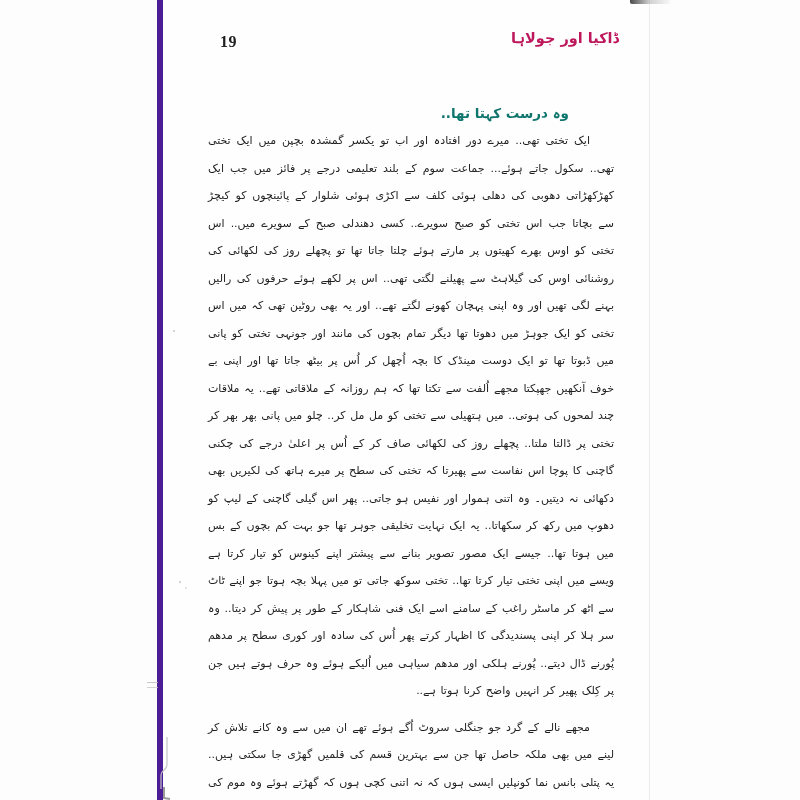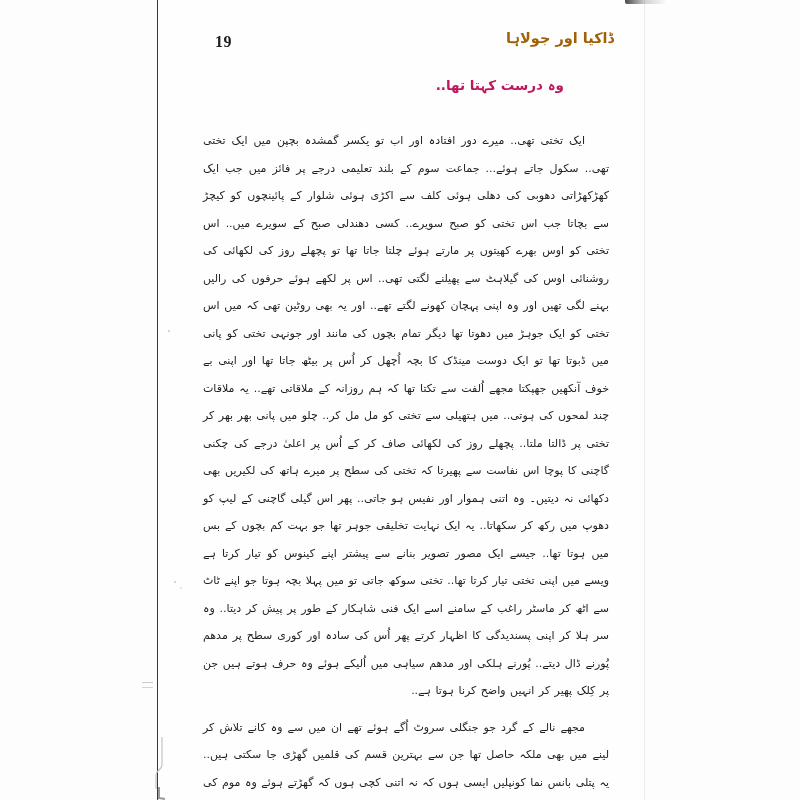--- a/index.html
+++ b/index.html
@@ -2,21 +2,21 @@
 <html lang="ur"><head>
 <meta charset="utf-8">
 <style>
   html,body{margin:0;padding:0;width:800px;height:800px;overflow:hidden;
             background:#fdfdfd;font-family:"DejaVu Sans",sans-serif;}
   #canvas{position:relative;width:800px;height:800px;}
 
   
   .page{position:absolute;left:157px;top:0;width:486px;height:800px;
         background:#fefefe;
-        border-left:1px solid #4c1d95;border-right:1px solid #ececec;}
+        border-left:6px solid #4c1d95;border-right:1px solid #ececec;}
 
   
   .pageno{position:absolute;left:57px;top:33px;
           font-family:"Liberation Serif",serif;font-weight:bold;font-size:16px;
           color:#2a2a2a;letter-spacing:.5px;}
   .title{position:absolute;right:30px;top:30px;direction:rtl;
          font-size:14.5px;font-weight:bold;color:#1f1f1f;}
 
   
   .opening{position:absolute;top:77px;right:80px;direction:rtl;
@@ -37,23 +37,23 @@
   .squiggle{position:absolute;left:-8px;top:737px;}
   .speck{position:absolute;width:2px;height:2px;border-radius:50%;background:#c6c6c6;}
 </style>
 </head>
 <body style="background: rgb(253, 253, 253);">
 
 <div id="canvas">
   <div class="page">
 
     <span class="pageno" style="color: rgb(31, 31, 31);">19</span>
-    <span class="title" style="color: #a16207;">ڈاکیا اور جولاہا</span>
+    <span class="title" style="color: #be185d;">ڈاکیا اور جولاہا</span>
 
-    <div class="opening" style="color: #be185d;">وہ درست کہتا تھا..</div>
+    <div class="opening" style="color: #0f766e; margin-top: 28px;">وہ درست کہتا تھا..</div>
 
     <div class="body">
       <p class="para" style="color: rgb(31, 31, 31);">ایک تختی تھی.. میرے دور افتادہ اور اب تو یکسر گمشدہ بچپن میں ایک تختی تھی.. سکول جاتے ہوئے... جماعت سوم کے بلند تعلیمی درجے پر فائز میں جب ایک کھڑکھڑاتی دھوبی کی دھلی ہوئی کلف سے اکڑی ہوئی شلوار کے پائینچوں کو کیچڑ سے بچاتا جب اس تختی کو صبح سویرے.. کسی دھندلی صبح کے سویرے میں.. اس تختی کو اوس بھرے کھیتوں پر مارتے ہوئے چلتا جاتا تھا تو پچھلے روز کی لکھائی کی روشنائی اوس کی گیلاہٹ سے پھیلنے لگتی تھی.. اس پر لکھے ہوئے حرفوں کی رالیں بہنے لگی تھیں اور وہ اپنی پہچان کھونے لگتے تھے.. اور یہ بھی روٹین تھی کہ میں اس تختی کو ایک جوہڑ میں دھوتا تھا دیگر تمام بچوں کی مانند اور جونہی تختی کو پانی میں ڈبوتا تھا تو ایک دوست مینڈک کا بچہ اُچھل کر اُس پر بیٹھ جاتا تھا اور اپنی بے خوف آنکھیں جھپکتا مجھے اُلفت سے تکتا تھا کہ ہم روزانہ کے ملاقاتی تھے.. یہ ملاقات چند لمحوں کی ہوتی.. میں ہتھیلی سے تختی کو مل مل کر.. چلو میں پانی بھر بھر کر تختی پر ڈالتا ملتا.. پچھلے روز کی لکھائی صاف کر کے اُس پر اعلیٰ درجے کی چکنی گاچنی کا پوچا اس نفاست سے پھیرتا کہ تختی کی سطح پر میرے ہاتھ کی لکیریں بھی دکھائی نہ دیتیں۔ وہ اتنی ہموار اور نفیس ہو جاتی.. پھر اس گیلی گاچنی کے لیپ کو دھوپ میں رکھ کر سکھاتا.. یہ ایک نہایت تخلیقی جوہر تھا جو بہت کم بچوں کے بس میں ہوتا تھا.. جیسے ایک مصور تصویر بنانے سے پیشتر اپنے کینوس کو تیار کرتا ہے ویسے میں اپنی تختی تیار کرتا تھا.. تختی سوکھ جاتی تو میں پہلا بچہ ہوتا جو اپنے ٹاٹ سے اٹھ کر ماسٹر راغب کے سامنے اسے ایک فنی شاہکار کے طور پر پیش کر دیتا.. وہ سر ہلا کر اپنی پسندیدگی کا اظہار کرتے پھر اُس کی سادہ اور کوری سطح پر مدھم پُورنے ڈال دیتے.. پُورنے ہلکی اور مدھم سیاہی میں اُلیکے ہوئے وہ حرف ہوتے ہیں جن پر کِلک پھیر کر انہیں واضح کرنا ہوتا ہے..</p>
       <p class="para" style="color: rgb(31, 31, 31);">مجھے نالے کے گرد جو جنگلی سروٹ اُگے ہوئے تھے ان میں سے وہ کانے تلاش کر لینے میں بھی ملکہ حاصل تھا جن سے بہترین قسم کی قلمیں گھڑی جا سکتی ہیں.. یہ پتلی بانس نما کونپلیں ایسی ہوں کہ نہ اتنی کچی ہوں کہ گھڑتے ہوئے وہ موم کی مانند نرم ہوں اور نہ اتنی درشت اور پکی ہوں کہ گھڑنے والا چاقو کند ہو جائے.. اور وہ ہاتھ بھی تجربہ کار اور تخلیقی ہونا لازمی تھا جو قلم کو گھڑتے ہوئے چاقو سے اُسے ایسے تراشے کہ وہ نشیب میں اُتر کر یوں اُبھرے کہ بانس کے گودے میں اُتر کر صرف اُس کی ظاہری جِلد کو تراش دے.. اور پھر وہ لمحہ کمال کا جب اس جِلد میں چاقو کی دھار سے</p>
     </div>
 
     <div class="smudge"></div>
     <div class="dash-artifact"></div>
     <svg class="squiggle" width="22" height="63" viewBox="0 0 22 63">
       <path d="M12,0 L12,28 C12,33 6,33 6,38 L6,52" fill="none" stroke="#c4c4c4" stroke-width="1.2"></path>

